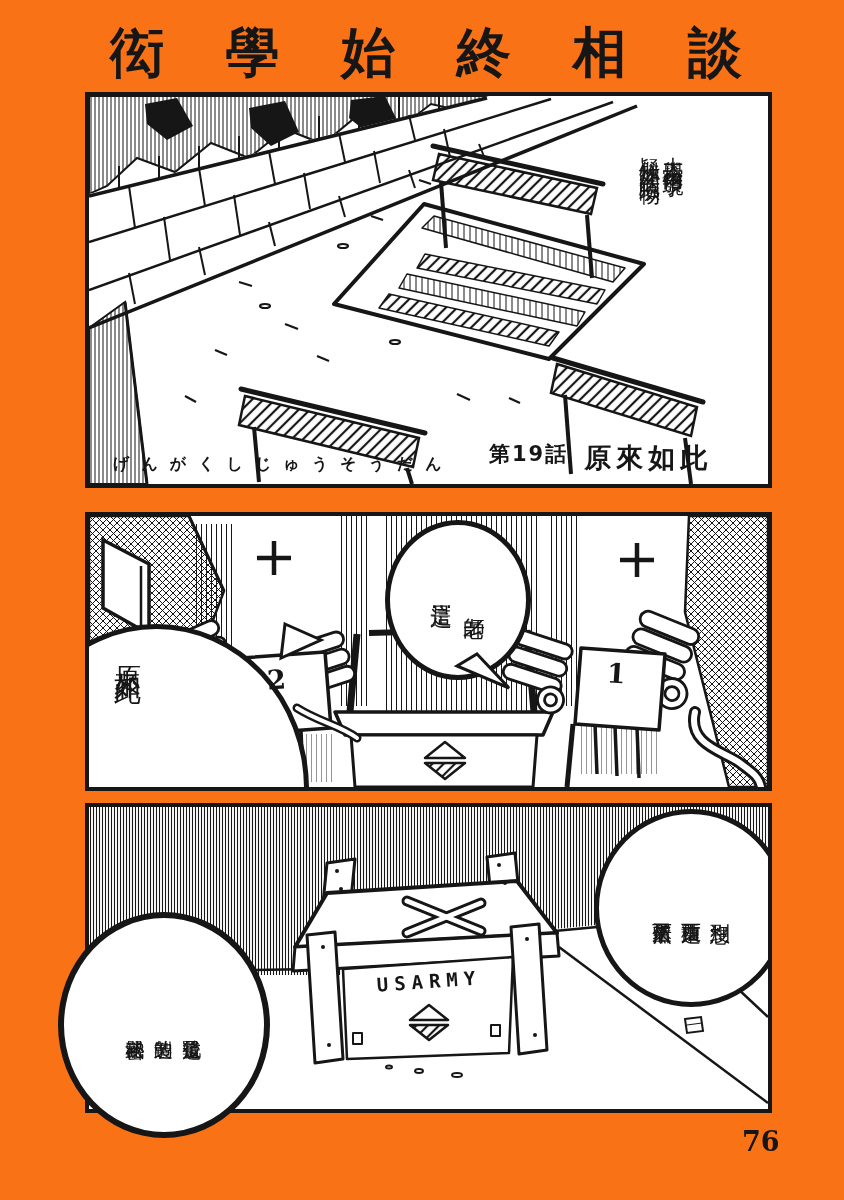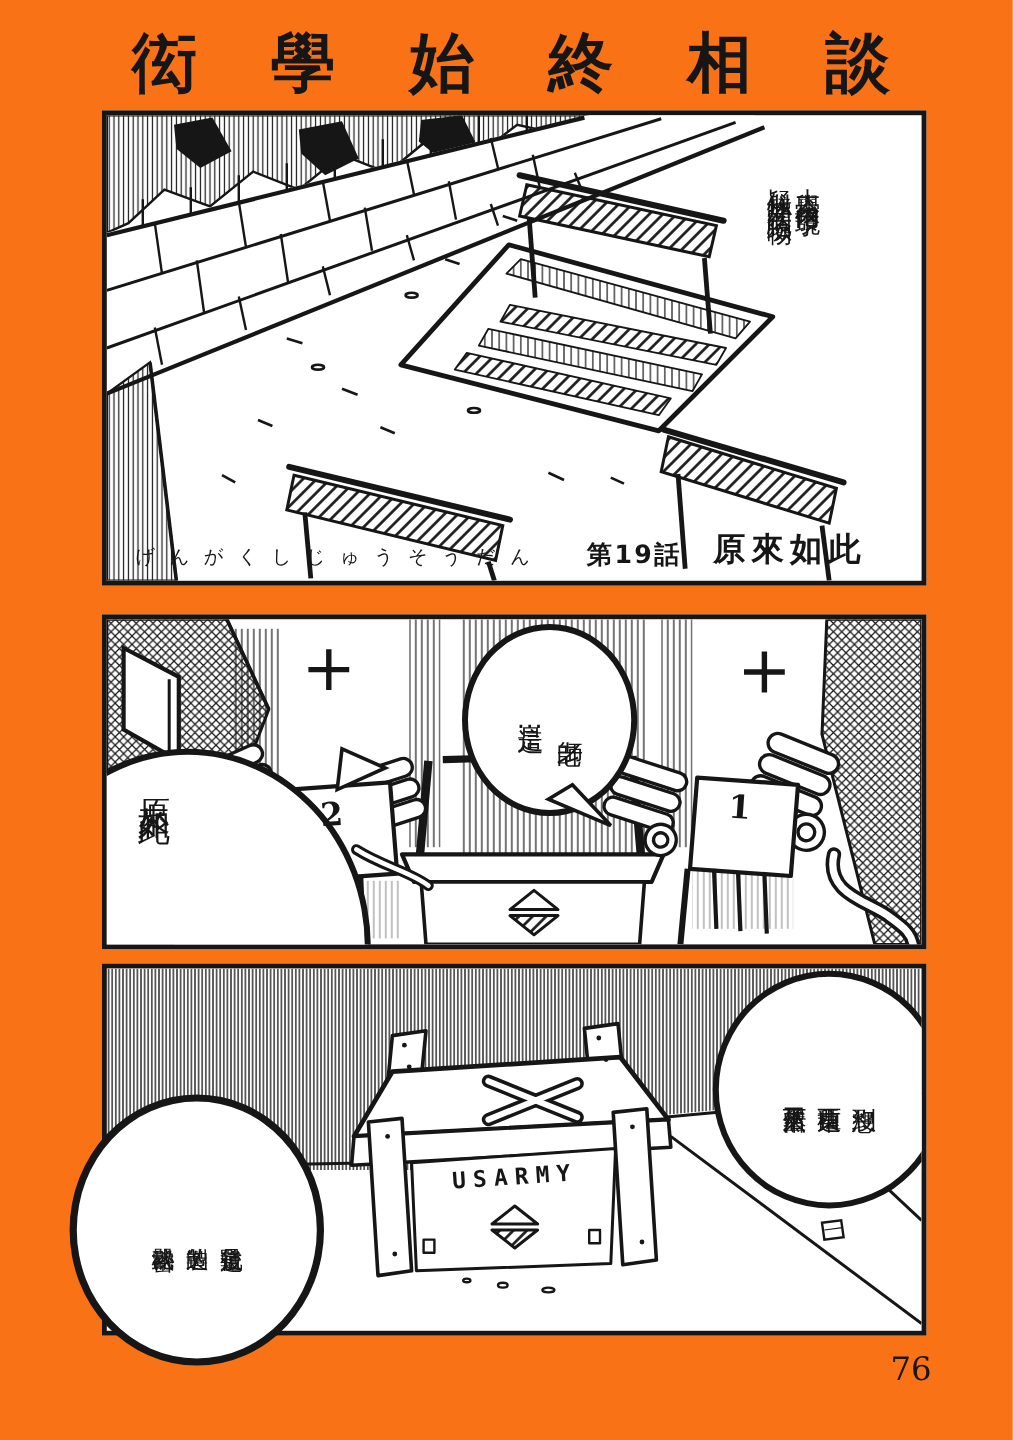--- a/index.html
+++ b/index.html
@@ -10,45 +10,45 @@
   #panel2{left:85px;top:512px;width:687px;height:279px;}
   #panel3{left:85px;top:803px;width:687px;height:310px;}
   svg.art{position:absolute;left:0;top:0;z-index:1;}
   svg.overlay{position:absolute;left:0;top:0;z-index:4;pointer-events:none;}
   .vtext{writing-mode:vertical-rl;text-orientation:upright;white-space:pre-line;}
   .page-title{position:absolute;left:110px;top:20px;width:632px;height:64px;line-height:64px;
               font-family:"DejaVu Serif",serif;font-weight:700;font-size:54px;
               text-align:justify;text-align-last:justify;z-index:2;}
   .narration{position:absolute;left:548px;top:44px;font-size:21px;line-height:1.12;
              letter-spacing:4px;z-index:4;}
-  .caption-kana{position:absolute;left:24px;top:358px;font-weight:400;font-size:16px;
+  .caption-kana{position:absolute;left:24px;top:358px;font-weight:700;font-size:16px;
                 letter-spacing:12px;z-index:4;}
-  .caption-chapter{position:absolute;left:400px;top:344px;display:flex;align-items:flex-end;
-                   gap:26px;z-index:4;}
+  .caption-chapter{position:absolute;left:400px;top:344px;display:flex;align-items:flex-start;
+                   gap:16px;z-index:4;}
   .chapter-label{font-weight:700;font-size:21px;letter-spacing:2px;}
   .chapter-title{font-weight:700;font-size:27px;letter-spacing:5px;}
   .bubble{position:absolute;background:#fff;border:5px solid #161616;border-radius:50%;
           display:flex;align-items:center;justify-content:center;z-index:3;}
   .bubble .vtext{text-align:center;}
   .b-teacher{left:296px;top:4px;width:136px;height:150px;font-size:22px;line-height:1.5;}
   .b-naruhodo{left:-85px;top:108px;width:295px;height:320px;}
   .t-naruhodo{position:absolute;left:22px;top:128px;font-size:27px;line-height:1.2;
               letter-spacing:4px;z-index:4;}
   .b-right3{left:505px;top:2px;width:184px;height:188px;font-size:20px;line-height:1.45;}
   .b-left3{left:58px;top:912px;width:200px;height:214px;border-width:6px;font-size:19px;
            line-height:1.5;z-index:6;}
   .chair-number{position:absolute;font-family:"DejaVu Serif",serif;font-weight:700;
                 font-size:27px;z-index:4;}
   .n2{left:178px;top:148px;transform:rotate(-4deg);}
   .n1{left:518px;top:142px;transform:rotate(4deg);}
   .crate-label{position:absolute;left:258px;top:163px;width:164px;text-align:center;
                font-family:"DejaVu Sans Mono",monospace;font-weight:700;font-size:19px;
                letter-spacing:6px;transform:rotate(-4deg);z-index:4;}
   .page-number{position:absolute;left:742px;top:1126px;font-family:"DejaVu Serif",serif;
-               font-size:27px;z-index:2;}
+               font-size:27px;z-index:2;font-weight:bold;}
 </style>
 </head>
 <body>
 
 <div class="page">
 
   <div class="page-title">衒學始終相談</div>
 
   <div class="panel" id="panel1">
     <svg class="art" width="679" height="388" viewBox="0 0 679 388">

